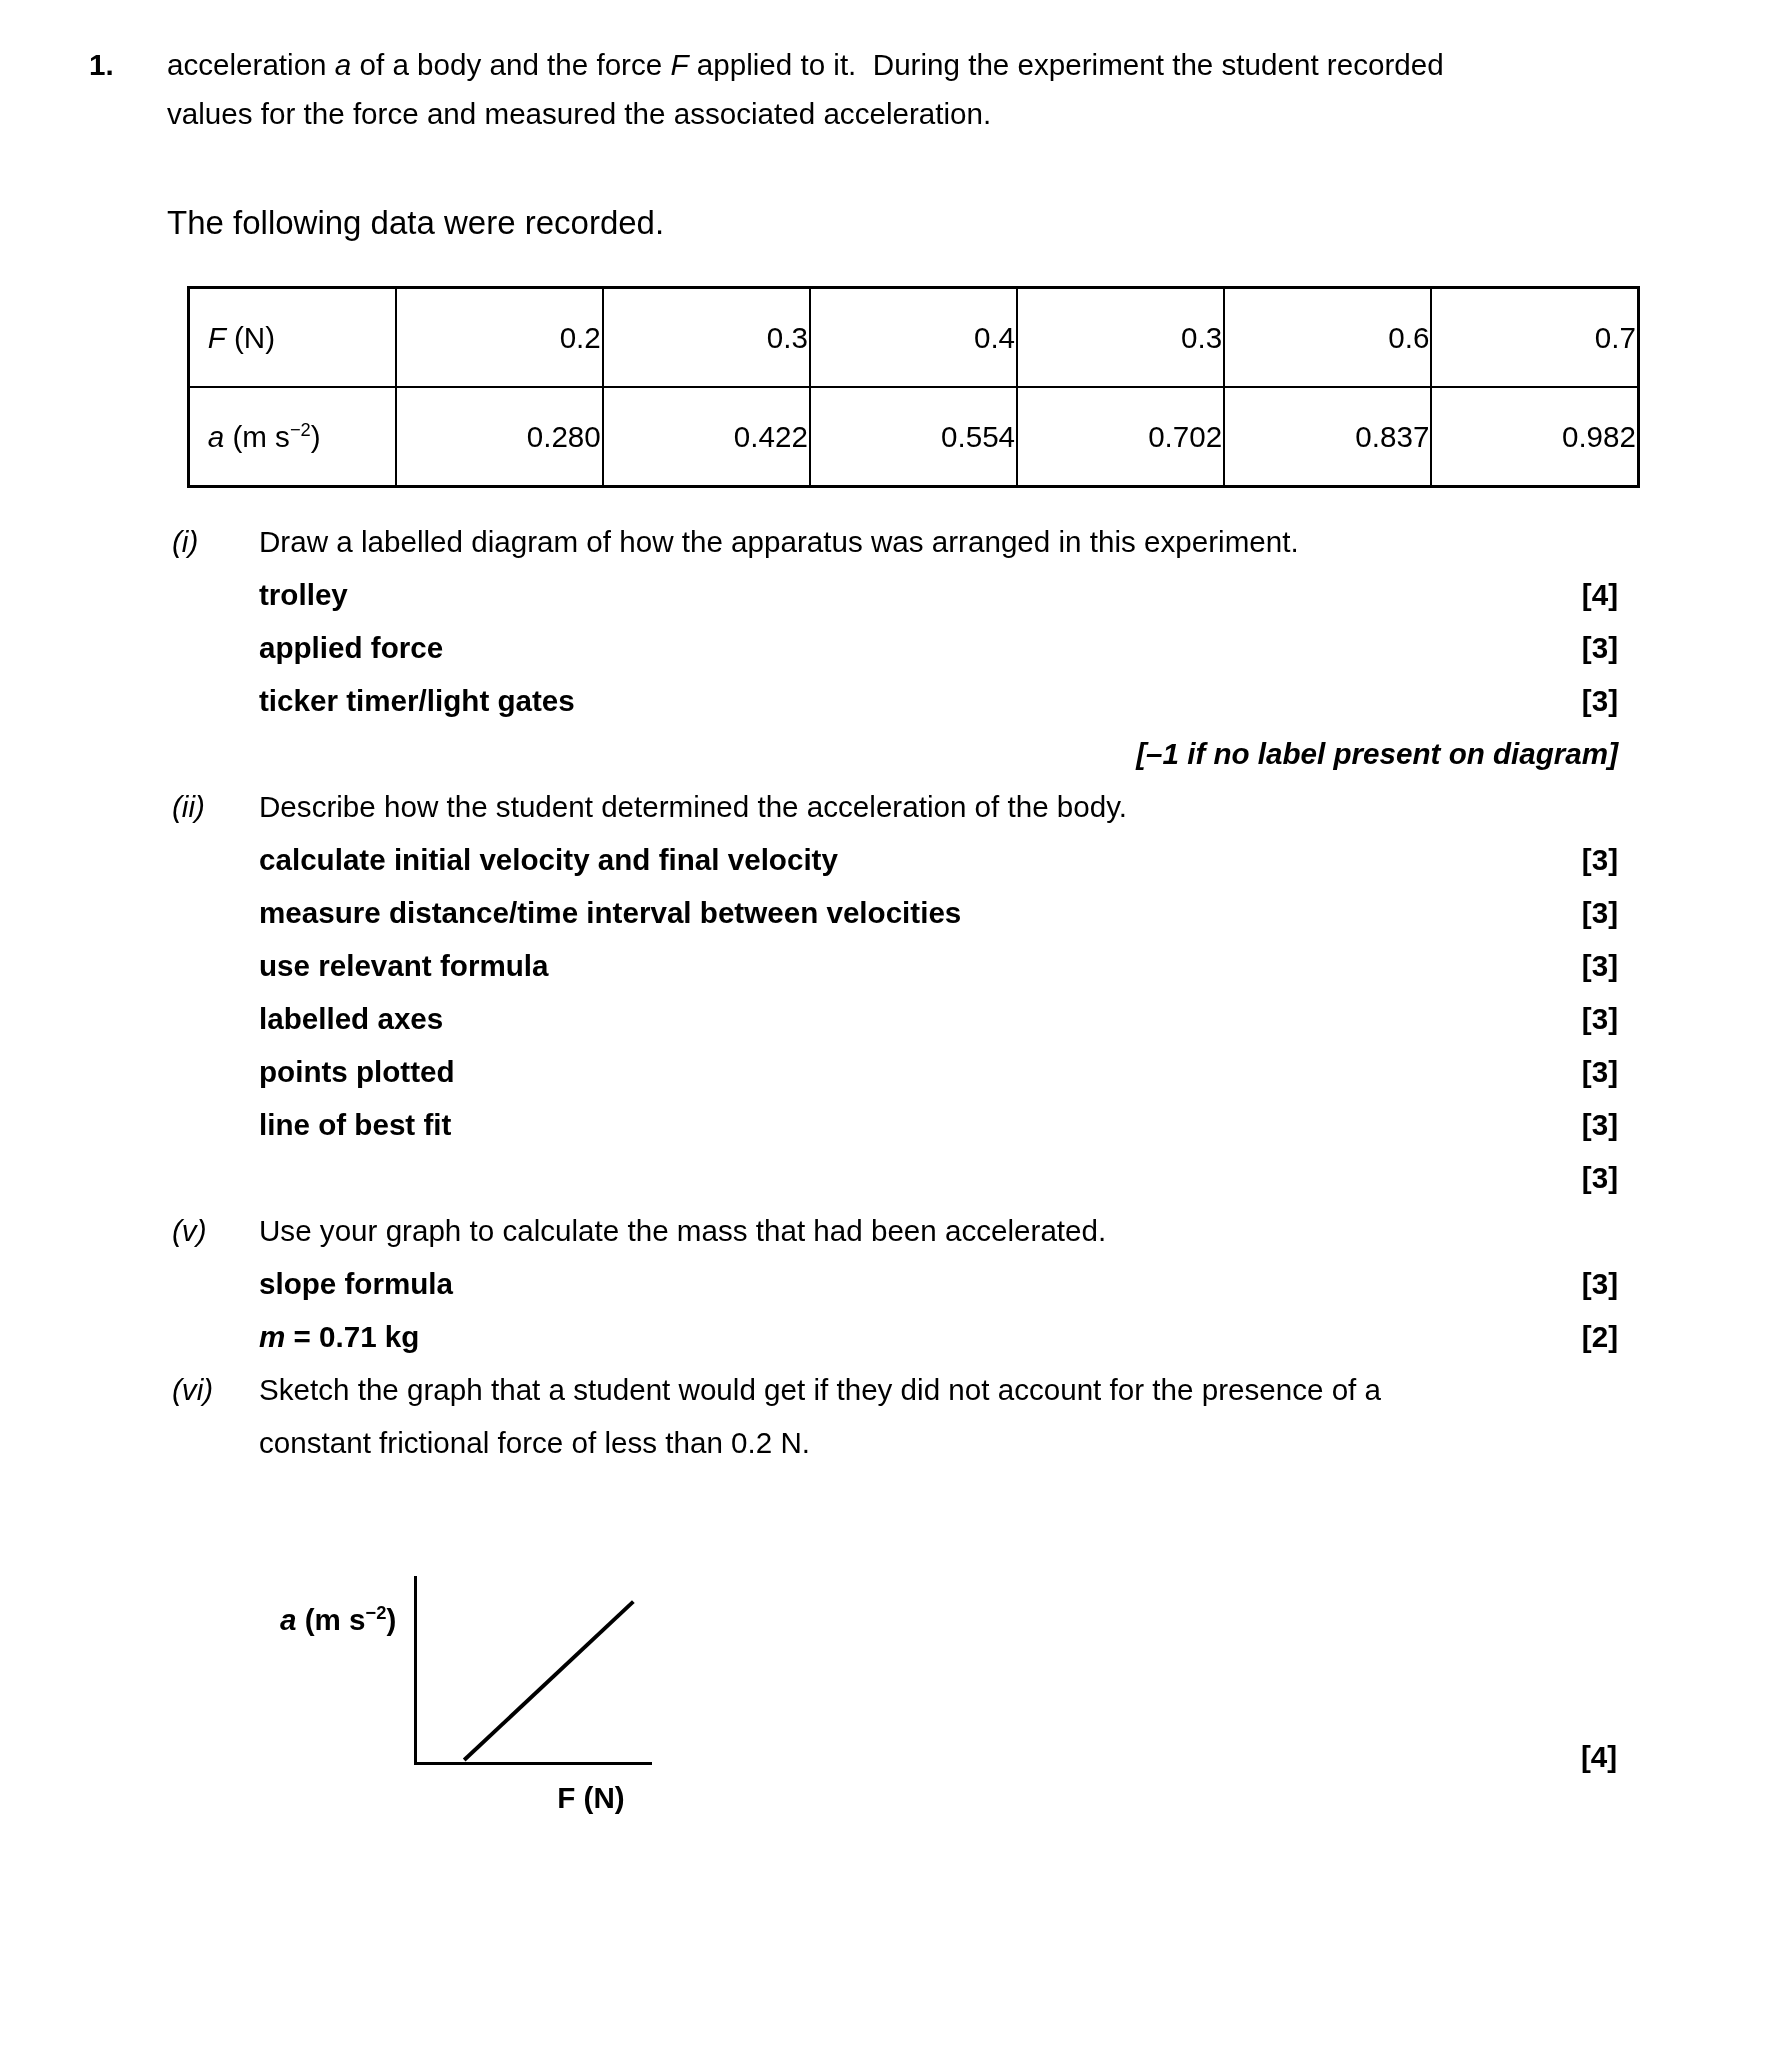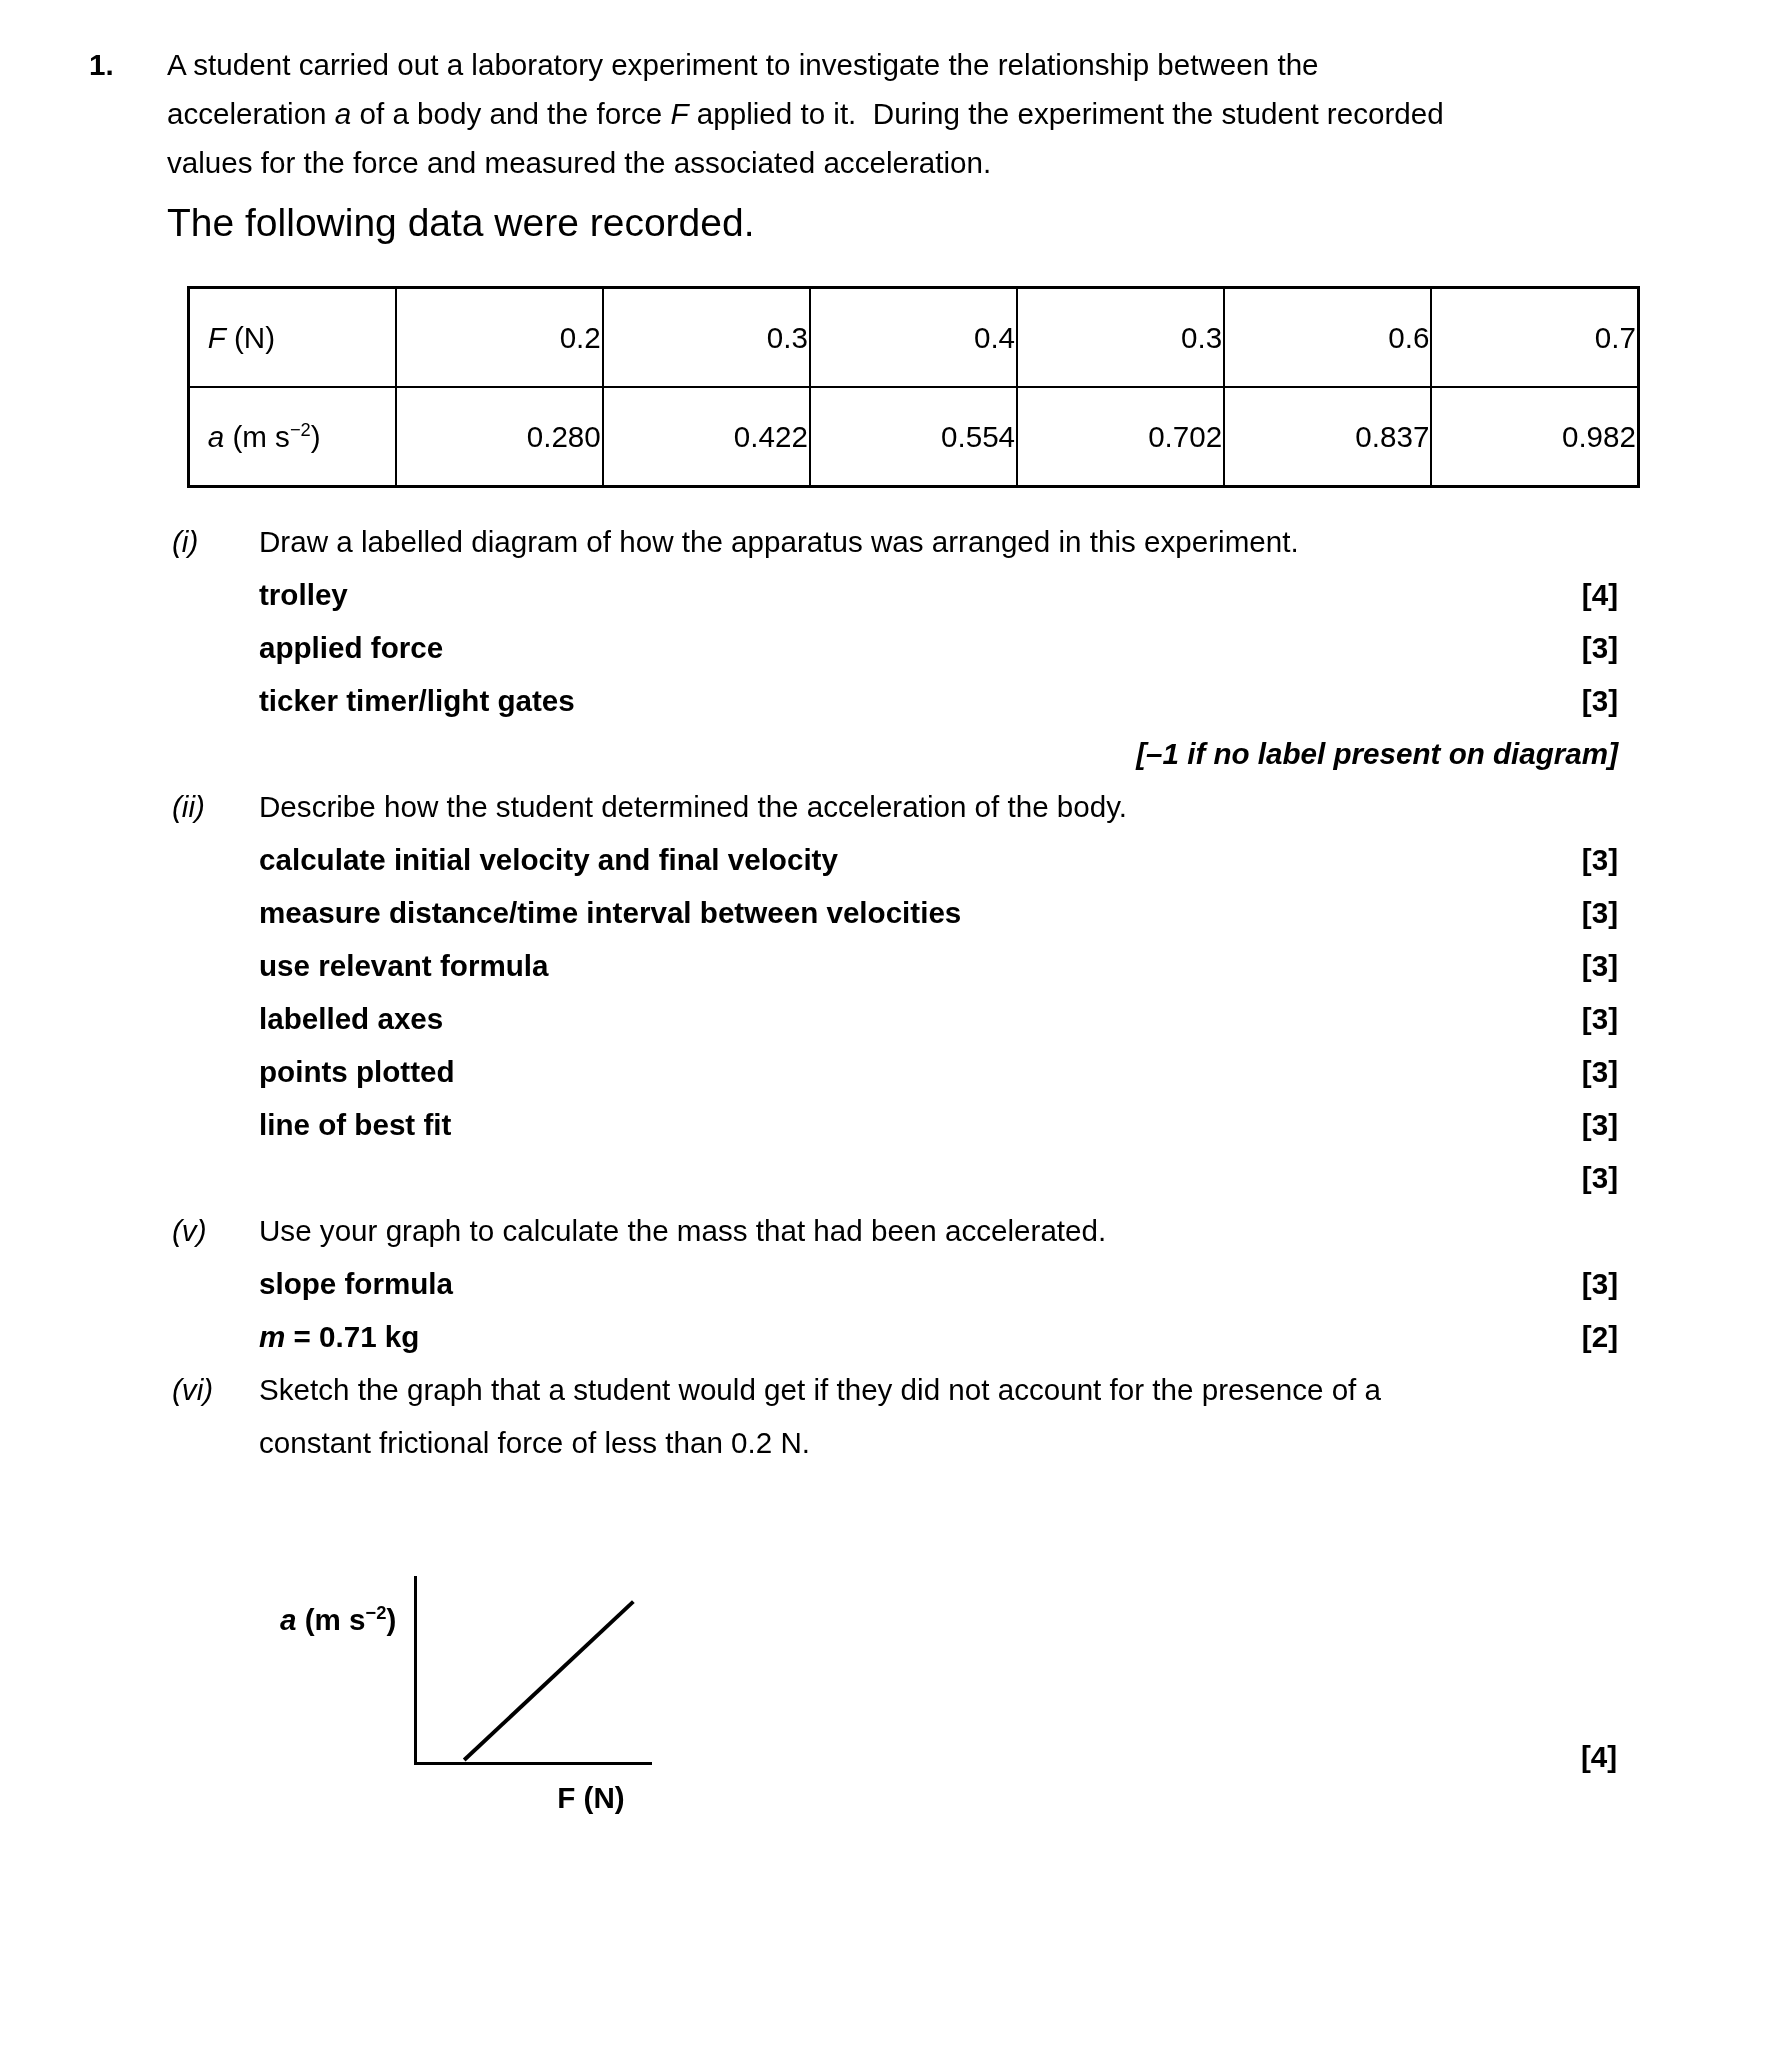--- a/index.html
+++ b/index.html
@@ -19,21 +19,21 @@
   .qnum{
     position:absolute;left:89px;top:40px;
     font-size:29.6px;line-height:49px;font-weight:bold;
   }
   .intro{
     position:absolute;left:167px;top:40px;
     font-size:29.6px;line-height:49px;
   }
   .follow{
     position:absolute;left:167px;top:198px;
-    font-size:39px;line-height:49px;
+    font-size:33px;line-height:49px;
   }
 
   table.data{
     position:absolute;left:187px;top:286px;
     width:1453px;
     border-collapse:collapse;table-layout:fixed;
     border:3.9px solid #000;
     font-size:29.6px;
   }
   table.data td{
@@ -82,21 +82,20 @@
   }
 </style>
 </head>
 <body>
 
 <div class="page">
 
   <div class="qnum">1.</div>
 
   <div class="intro">
-    <div class="intro-line runs"><span>A student carried out a laboratory experiment to investigate the relationship between the</span></div>
     <div class="intro-line runs"><span>acceleration </span><span class="it">a</span><span> of a body and the force </span><span class="it">F</span><span> applied to it.  During the experiment the student recorded</span></div>
     <div class="intro-line runs"><span>values for the force and measured the associated acceleration.</span></div>
   </div>
 
   <div class="follow">The following data were recorded.</div>
 
   <table class="data">
     <tbody>
       <tr>
         <td class="hdr runs"><span class="it">F</span><span> (N)</span></td>

